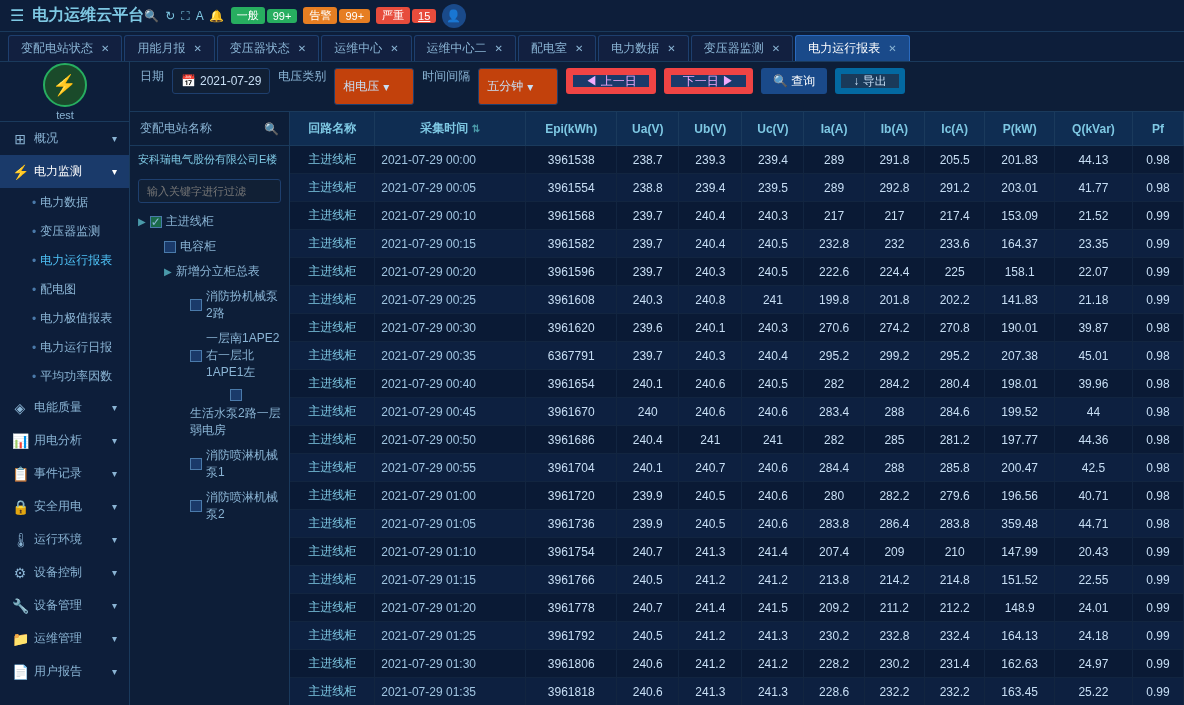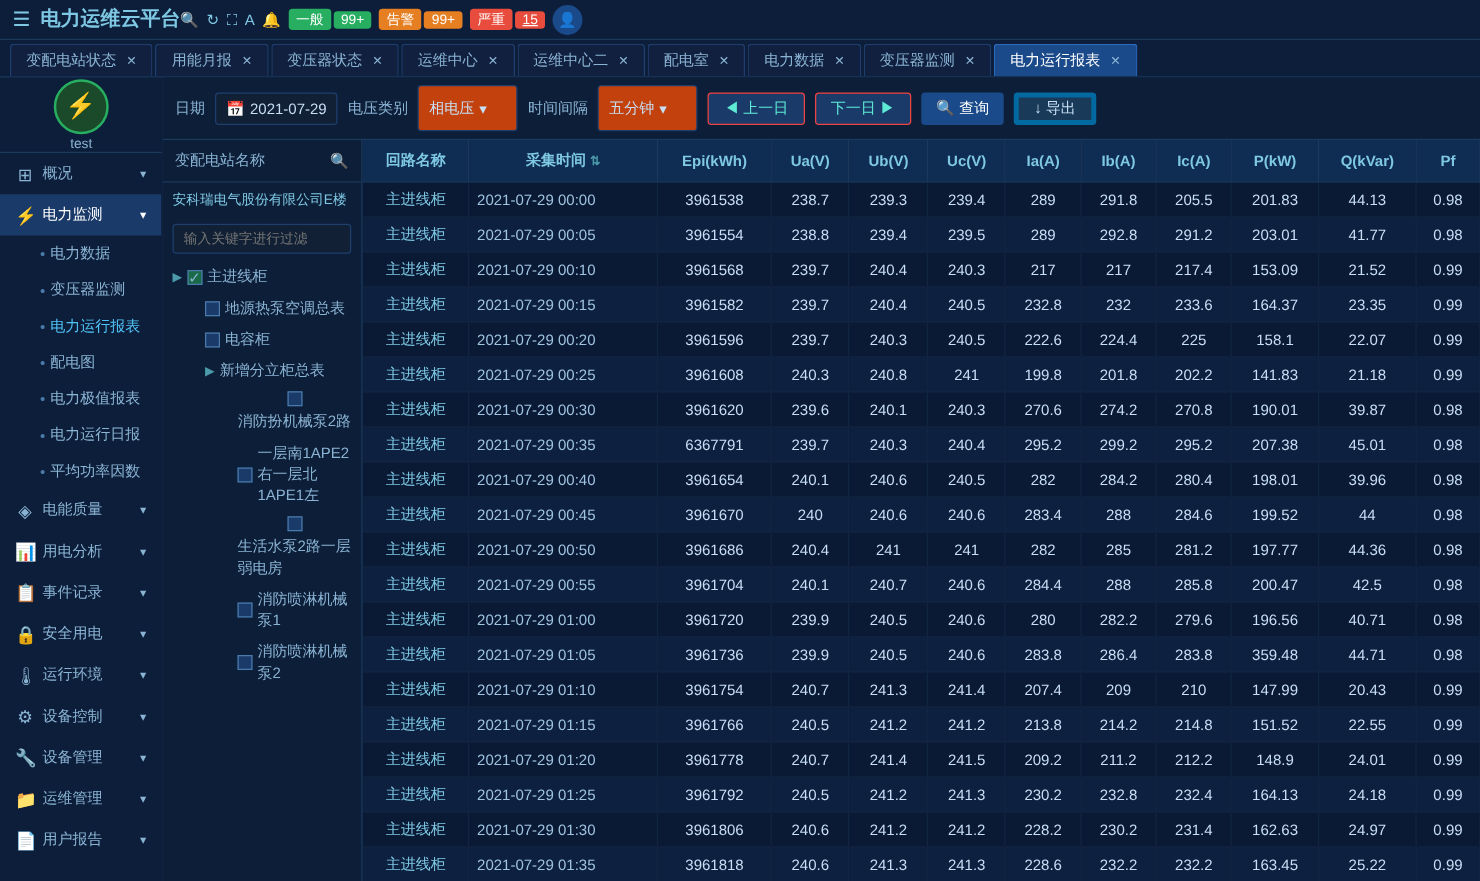--- a/index.html
+++ b/index.html
@@ -28,28 +28,28 @@
     .sidebar-item .icon { font-size: 14px; width: 16px; text-align: center; }
     .sidebar-item .arrow { margin-left: auto; font-size: 10px; }
     .sidebar-sub { padding-left: 20px; }
     .sidebar-sub-item { padding: 6px 12px; display: flex; align-items: center; cursor: pointer; color: #8ab4d4; font-size: 12px; }
     .sidebar-sub-item.active { color: #4fc3f7; }
 
     
     .content { flex: 1; display: flex; flex-direction: column; overflow: hidden; background: #0e2040; }
 
     
-    .filter-bar { background: #0d1e38; padding: 6px 10px; display: flex; align-items: center; gap: 8px; border-bottom: 1px solid #1a3a5c; flex-shrink: 0; }
+    .filter-bar { background: #0d1e38; padding: 6px 10px; display: flex; gap: 8px; border-bottom: 1px solid #1a3a5c; flex-shrink: 0; }
     .filter-label { color: #8ab4d4; font-size: 12px; }
     .filter-input { background: #112035; border: 1px solid #1e3f6e; color: #c8dff5; padding: 3px 8px; border-radius: 3px; font-size: 12px; height: 26px; display: flex; align-items: center; gap: 4px; cursor: pointer; }
     .filter-select { background: #c2410c; border: 1px solid #1e3f6e; color: #c8dff5; padding: 3px 8px; border-radius: 3px; font-size: 12px; height: 37px; display: flex; align-items: center; gap: 4px; cursor: pointer; min-width: 80px; }
     .btn { padding: 3px 12px; border-radius: 3px; border: none; cursor: pointer; font-size: 12px; height: 26px; display: flex; align-items: center; gap: 4px; }
-    .btn-prev, .btn-next { background: #1a3a6a; color: #5eead4; border: 1px solid #ef4444; }
+    .btn-prev, .btn-next { background: #1a3a6a; color: #f0abfc; border: 7px solid #ef4444; }
     .btn-query { background: #1a4a8a; color: #fff; }
-    .btn-export { background: #1a3a5a; color: #c8dff5; border: 4px solid #0369a1; }
+    .btn-export { background: #1a3a5a; color: #c8dff5; border: 6px solid #0369a1; }
 
     
     .left-panel { width: 160px; background: #0d1e38; border-right: 1px solid #1a3a5c; flex-shrink: 0; overflow-y: auto; }
     .left-panel-title { padding: 8px 10px; font-size: 12px; color: #8ab4d4; border-bottom: 1px solid #1a3a5c; display: flex; align-items: center; justify-content: space-between; }
     .left-panel-search { padding: 6px 8px; }
     .left-panel-search input { width: 100%; background: #112035; border: 1px solid #1e3f6e; color: #c8dff5; padding: 3px 8px; border-radius: 3px; font-size: 11px; height: 24px; outline: none; }
     .tree-item { padding: 4px 8px; display: flex; align-items: center; gap: 4px; cursor: pointer; color: #8ab4d4; font-size: 12px; }
     .tree-item .checkbox { width: 12px; height: 12px; border: 1px solid #4a7aaa; background: #1a3a6a; display: flex; align-items: center; justify-content: center; flex-shrink: 0; }
     .tree-item .checkbox.checked { background: #1a6a4a; }
     .tree-item .arrow { color: #4a7aaa; font-size: 10px; }
@@ -283,32 +283,28 @@
         </div>
         <div id="tree-container">
             <div class="tree-item" style="padding-left: 8px;">
               <span class="arrow" style="color:#4a9aaa;">▶</span>
               <span class="checkbox checked">✓</span>
               <span>主进线柜</span>
             </div>
             <div class="tree-sub">
               <div class="tree-item" style="padding-left: 20px;">
                 <span class="checkbox "></span>
-                <span>地源热泵空调总表</span>
-              </div>
-              <div class="tree-item" style="padding-left: 20px;">
-                <span class="checkbox "></span>
                 <span>电容柜</span>
               </div>
               <div class="tree-item" style="padding-left: 20px;">
                 <span class="arrow" style="color:#4a9aaa;">▶</span>
                 <span>新增分立柜总表</span>
               </div>
               <div class="tree-sub">
-                <div class="tree-item" style="padding-left: 32px; flex-direction: column;">
+                <div class="tree-item" style="padding-left: 32px;">
                   <span class="checkbox "></span>
                   <span>消防扮机械泵2路</span>
                 </div>
                 <div class="tree-item" style="padding-left: 32px;">
                   <span class="checkbox "></span>
                   <span>一层南1APE2右一层北1APE1左</span>
                 </div>
                 <div class="tree-item" style="padding-left: 32px; flex-direction: column;">
                   <span class="checkbox "></span>
                   <span>生活水泵2路一层弱电房</span>

